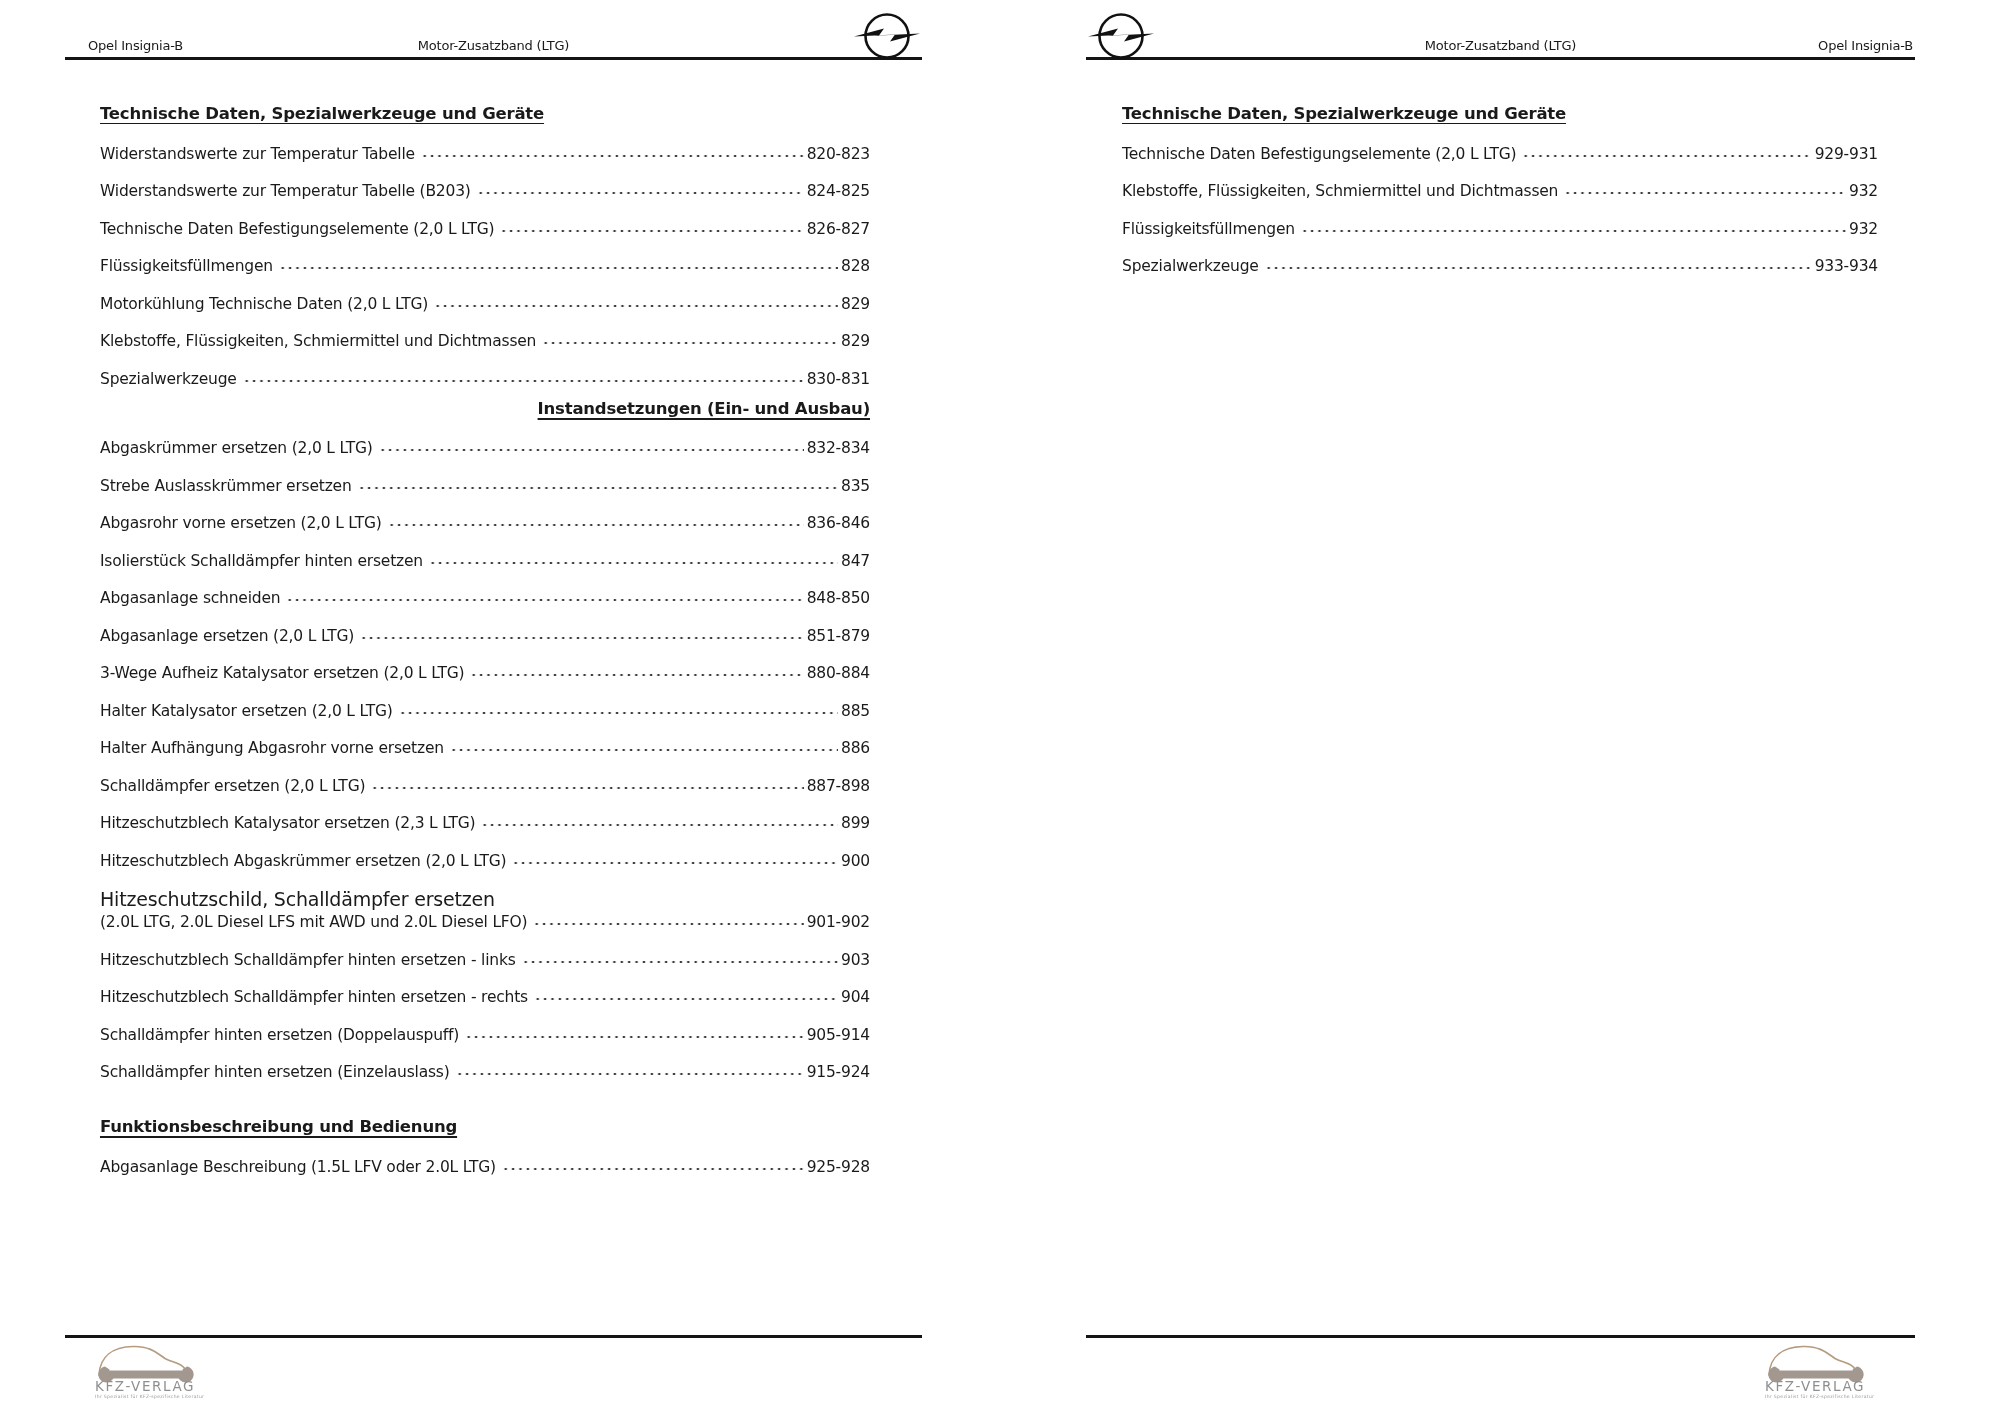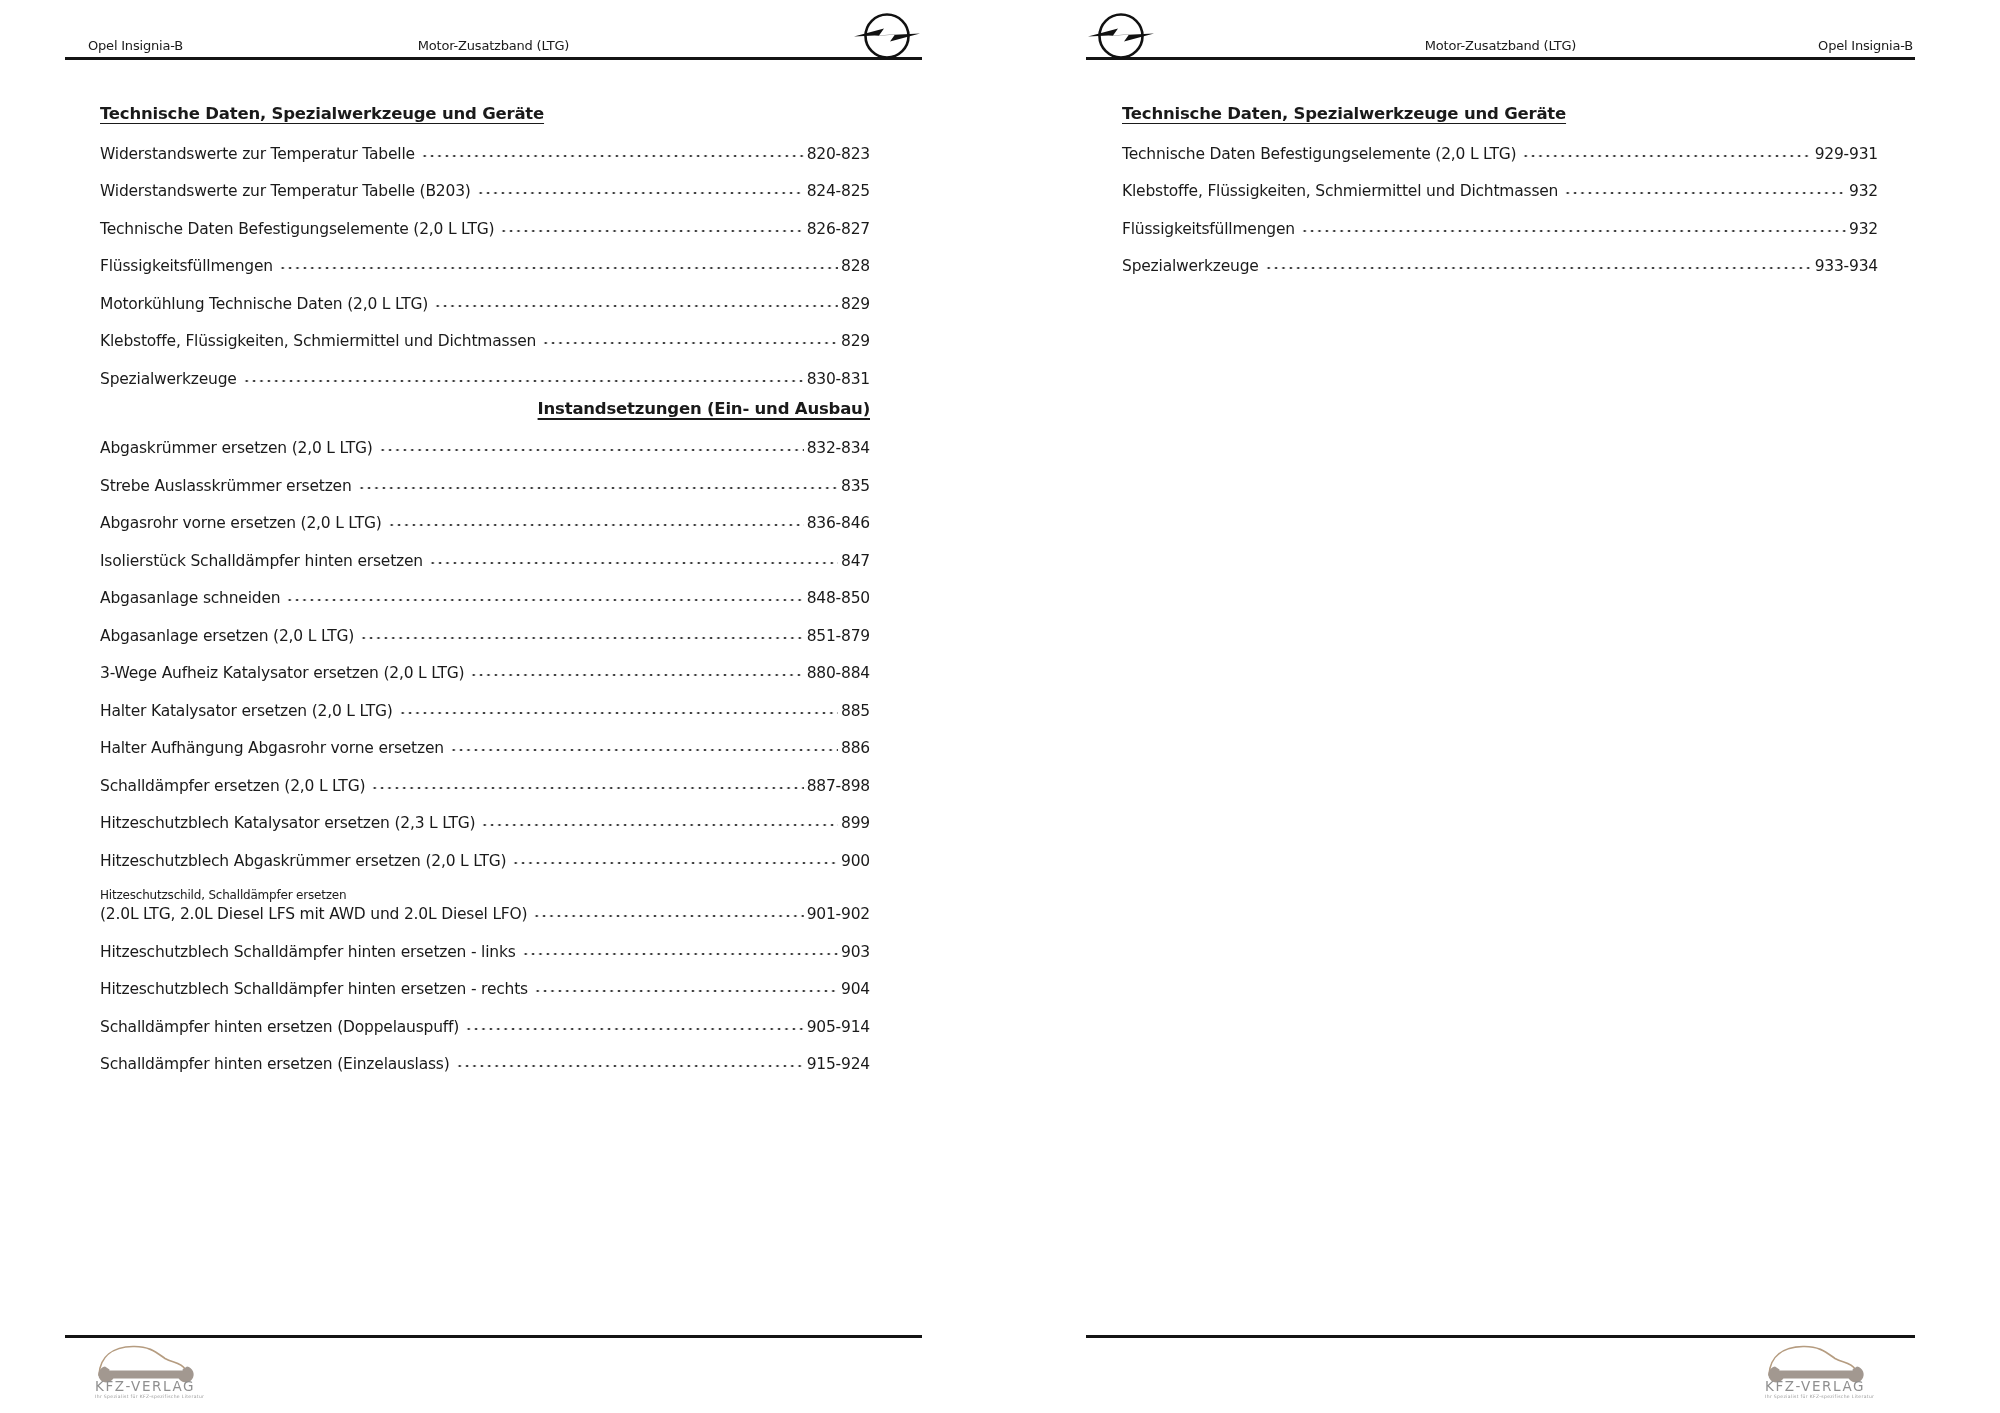--- a/index.html
+++ b/index.html
@@ -30,21 +30,21 @@
 
   .sec-title, .sec-subtitle{
     font-size:16.5px;font-weight:bold;letter-spacing:-0.2px;
     text-decoration:underline;text-decoration-thickness:2px;text-underline-offset:3.5px;
     margin:27px 0 11px 0;
   }
   .toc-section:first-child .sec-title{margin-top:0;text-decoration:underline;}
   .sec-subtitle{margin-top:2px;text-align:right;}
 
   .toc-row{display:flex;align-items:baseline;padding:9px 0;font-size:15.5px;letter-spacing:-0.2px;}
-  .toc-line1{padding:9px 0 0 0;font-size:12px;letter-spacing:-0.2px;}
+  .toc-line1{padding:9px 0 0 0;font-size:19px;letter-spacing:-0.2px;}
   .toc-line1 + .toc-row{padding-top:2px;}
   .toc-label{white-space:nowrap;}
   .dot-leader{
     flex:1;min-width:18px;margin:0 3px 0 6px;height:1em;align-self:baseline;
     background-image:radial-gradient(circle, #3c3c3c 1.25px, transparent 1.55px);
     background-size:7.4px 4px;background-repeat:repeat-x;background-position:left calc(100% - 1px);
   }
   .toc-pages{white-space:nowrap;}
 
   .page-footer{position:absolute;left:0;right:0;bottom:0;height:72px;border-top:3px solid var(--line);}
@@ -218,20 +218,31 @@
   </div>
 
   <div class="toc-row">
     <span class="toc-label">Schalldämpfer hinten ersetzen (Einzelauslass)</span>
     <span class="dot-leader"></span>
     <span class="toc-pages">915-924</span>
   </div>
 </div>
   </div>
 
+  <div class="toc-section">
+    <div class="sec-title">Funktionsbeschreibung und Bedienung</div>
+
+    <div class="entries">
+  <div class="toc-row">
+    <span class="toc-label">Abgasanlage Beschreibung (1.5L LFV oder 2.0L LTG)</span>
+    <span class="dot-leader"></span>
+    <span class="toc-pages">925-928</span>
+  </div>
+</div>
+  </div>
 </div>
   <div class="page-footer">
     <span class="kfz-logo">
       <svg class="kfz-art" viewBox="0 0 150 42">
         <path d="M4,33 C5,14 18,5 38,4.5 C55,4 62,11 70,16.5 C78,21 86,20 90,27" fill="none" stroke="var(--logo-tan)" stroke-width="1.7" stroke-linecap="round"></path>
         <path d="M10,24.5 a8,8 0 1 0 8.5,11.5 l-4.5,-4 l0.5,-4.5 z" fill="var(--logo-gray)"></path>
         <path d="M92,24.5 a8,8 0 1 1 -8.5,11.5 l4.5,-4 l-0.5,-4.5 z" fill="var(--logo-gray)"></path>
         <rect x="14" y="28.5" width="74" height="8" fill="var(--logo-gray)"></rect>
       </svg>
       <div class="kfz-name">KFZ-VERLAG</div>

